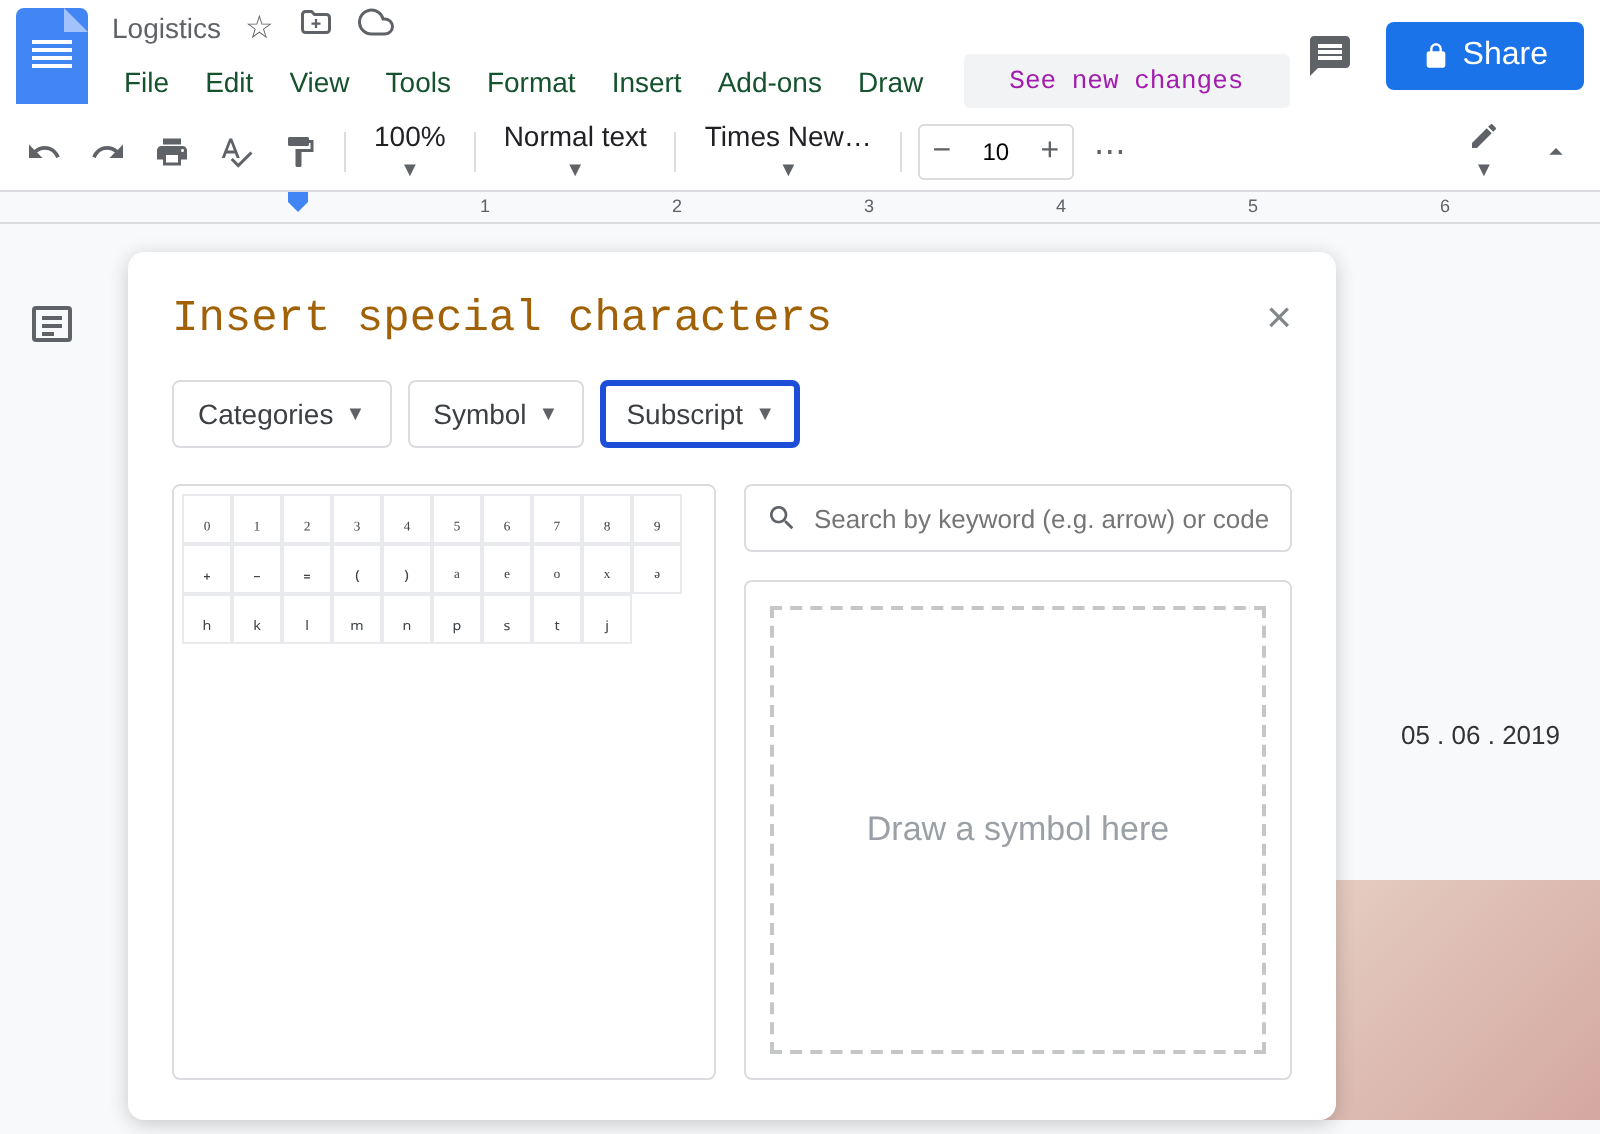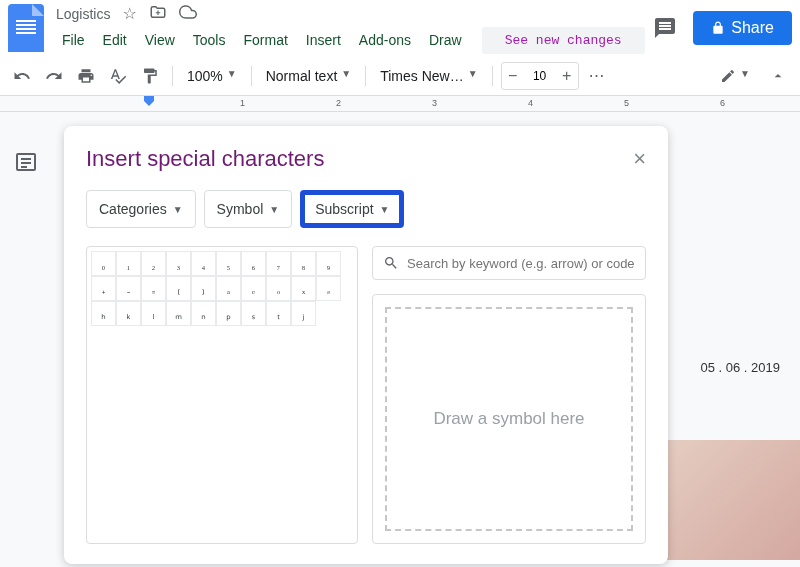--- a/index.html
+++ b/index.html
@@ -18,43 +18,43 @@
 .menu-item { padding: 4px 6px; font-size: 14px; color: #14532d; cursor: pointer; }
 .see-changes { background: #f1f3f4; padding: 6px 23px; font-size: 13px; color: #a21caf; margin-left: 8px; border-radius: 3px; font-family: Liberation Mono, monospace; }
 
 .header-right { display: flex; align-items: center; gap: 16px; }
 .comment-icon { width: 24px; height: 24px; color: #5f6368; cursor: pointer; }
 .share-btn { background: #1a73e8; color: #fff; padding: 8px 18px; border-radius: 4px; font-size: 16px; font-weight: 500; display: flex; align-items: center; gap: 6px; cursor: pointer; }
 
 .toolbar { display: flex; align-items: center; padding: 4px 8px; border-bottom: 1px solid #dadce0; height: 40px; gap: 4px; }
 .tb-btn { width: 28px; height: 28px; display: flex; align-items: center; justify-content: center; color: #5f6368; cursor: pointer; border-radius: 3px; }
 .tb-sep { width: 1px; height: 20px; background: #dadce0; margin: 0 4px; }
-.tb-dropdown { display: flex; align-items: flex-start; gap: 4px; padding: 4px 6px; font-size: 14px; color: #202124; cursor: pointer; }
+.tb-dropdown { display: flex; align-items: center; gap: 4px; padding: 4px 6px; font-size: 14px; color: #202124; cursor: pointer; flex-direction: column; }
 .tb-dropdown .arrow { font-size: 10px; color: #5f6368; }
 .fontsize-box { display: flex; align-items: center; border: 1px solid #dadce0; border-radius: 3px; }
 .fontsize-box button { width: 22px; height: 26px; border: none; background: none; color: #5f6368; cursor: pointer; font-size: 16px; }
 .fontsize-box input { width: 32px; height: 26px; border: none; text-align: center; font-size: 12px; }
 .toolbar-right { margin-left: auto; display: flex; align-items: center; gap: 8px; }
 
 .ruler { height: 16px; background: #f8f9fa; border-bottom: 1px solid #dadce0; padding-left: 60px; position: relative; font-size: 9px; color: #5f6368; }
 .ruler-mark { position: absolute; top: 2px; }
 .ruler-indent { position: absolute; top: 0; left: 144px; width: 10px; height: 10px; }
 
 .canvas { background: #f8f9fa; height: 460px; position: relative; padding: 20px 0 0 60px; }
 .outline-icon { position: absolute; left: 14px; top: 38px; width: 24px; height: 24px; color: #5f6368; cursor: pointer; }
 .date-text { position: absolute; right: 20px; top: 248px; font-size: 13px; color: #333; }
 .hero-img { position: absolute; left: 160px; top: 328px; width: 640px; height: 120px; background: linear-gradient(135deg, #7a8ca8 0%, #b8c0d4 40%, #e8d4c8 60%, #d4a8a0 100%); }
 
 .dialog { position: absolute; left: 64px; top: 126px; width: 604px; background: #fff; border-radius: 8px; box-shadow: 0 2px 10px rgba(0,0,0,0.2); padding: 20px 22px; z-index: 100; }
 .dialog-header { display: flex; justify-content: space-between; align-items: center; margin-bottom: 18px; }
-.dialog-title { font-size: 22px; font-weight: 400; color: #701a75; font-family: Liberation Sans, sans-serif; }
+.dialog-title { font-size: 22px; font-weight: 400; color: #a16207; font-family: Liberation Mono, monospace; }
 .dialog-close { font-size: 22px; color: #80868b; cursor: pointer; font-weight: 300; }
 .dialog-controls { display: flex; gap: 8px; margin-bottom: 18px; }
 .dc-dropdown { border: 1px solid #dadce0; border-radius: 4px; padding: 8px 12px; font-size: 14px; color: #3c4043; display: flex; align-items: center; gap: 6px; cursor: pointer; }
-.dc-dropdown.highlighted { border: 5px solid #1d4ed8; padding: 6px 10px; }
+.dc-dropdown.highlighted { border: 3px solid #1d4ed8; padding: 6px 10px; }
 .dc-arrow { font-size: 10px; color: #5f6368; }
 
 .dialog-body { display: flex; gap: 14px; }
 .char-grid-wrap { border: 1px solid #dadce0; border-radius: 4px; width: 272px; height: 298px; padding: 4px; }
 .char-grid { display: grid; grid-template-columns: repeat(10, 25px); grid-auto-rows: 25px; gap: 0; }
 .char-cell { border: 1px solid #e8eaed; display: flex; align-items: center; justify-content: center; font-size: 11px; color: #3c4043; cursor: pointer; font-family: serif; }
 
 .right-panel { flex: 1; display: flex; flex-direction: column; gap: 14px; }
 .search-box { border: 1px solid #dadce0; border-radius: 4px; padding: 8px 10px; display: flex; align-items: center; gap: 8px; }
 .search-box input { border: none; outline: none; flex: 1; font-size: 13px; color: #5f6368; }

